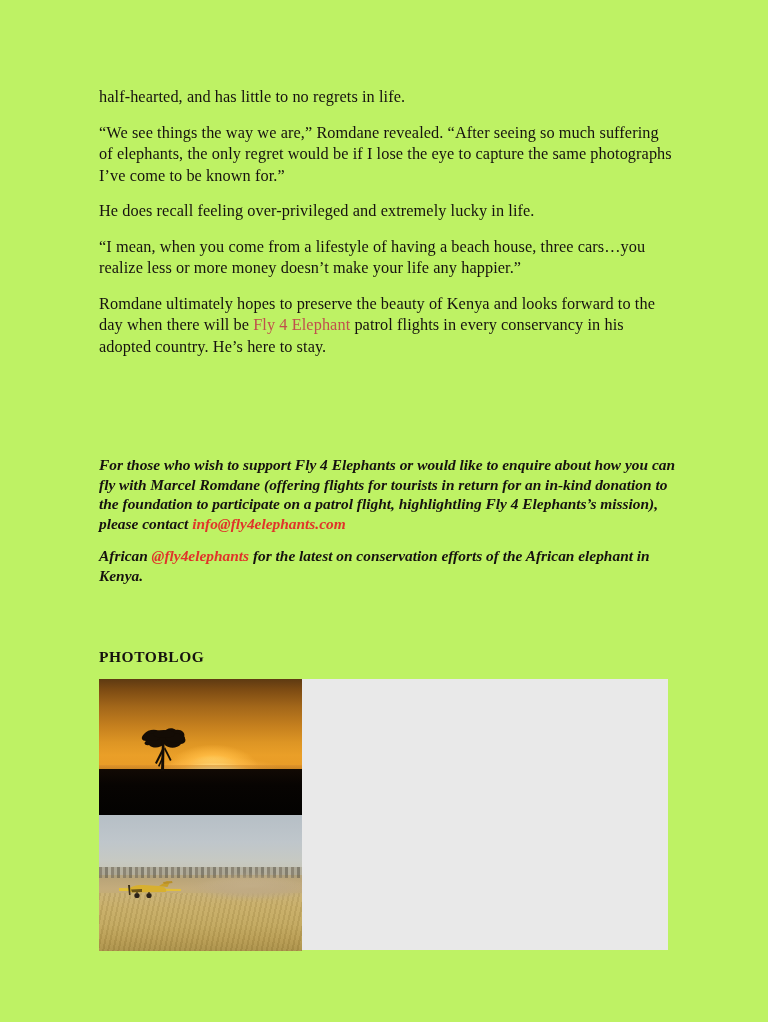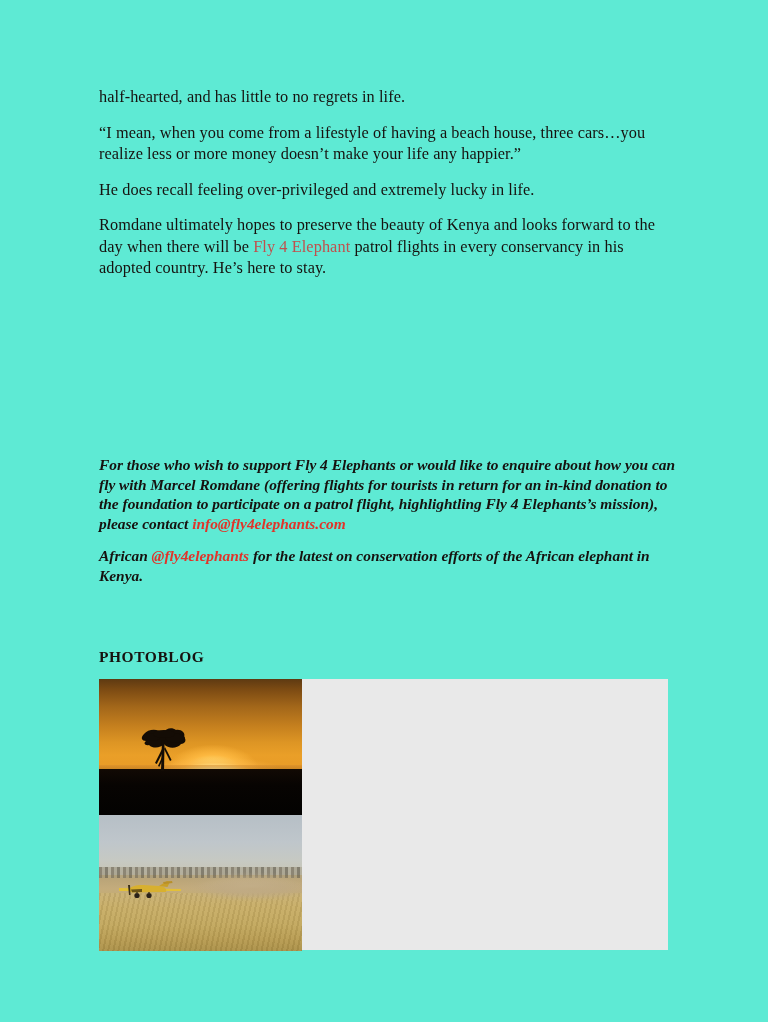--- a/index.html
+++ b/index.html
@@ -15,21 +15,21 @@
     font-family: "Liberation Serif", "DejaVu Serif", serif;
     color: #000000;
     -webkit-font-smoothing: antialiased;
   }
 
   .page {
     position: absolute;
     left: 0; top: 0;
     width: 768px;
     height: 1022px;
-    background: #5eead4;
+    background: #bef264;
   }
 
   .article {
     position: absolute;
     left: 99px;
     top: 86px;
     width: 574px;
   }
 
   p.body-par {
@@ -228,27 +228,30 @@
 <body>
 
 <div class="page">
 
   <div class="article">
 
     <p class="body-par">
       <span>half-hearted, and has little to no regrets in life.</span>
     </p>
 
+    <p class="body-par">
+      <span>“We see things the way we are,” Romdane revealed.  “After seeing so much suffering of elephants, the only regret would be if I lose the eye to capture the same photographs I’ve come to be known for.”</span>
+    </p>
+
+    <p class="body-par">
+      <span>He does recall feeling over-privileged and extremely lucky in life.</span>
+    </p>
 
     <p class="body-par">
       <span>“I mean, when you come from a lifestyle of having a beach house, three cars…you realize less or more money doesn’t make your life any happier.”</span>
-    </p>
-
-    <p class="body-par">
-      <span>He does recall feeling over-privileged and extremely lucky in life.</span>
     </p>
 
     <p class="body-par"><span>Romdane ultimately hopes to preserve the beauty of Kenya and looks forward to the day when there will be </span><span class="accent-red">Fly 4 Elephant</span><span> patrol flights in every conservancy in his adopted country.  He’s here to stay.</span></p>
 
 
   </div>
 
   <div class="contact-block">
 
     <p class="contact-par"><span>For those who wish to support Fly 4 Elephants or would like to enquire about how you can fly with Marcel Romdane (offering flights for tourists in return for an in-kind donation to the foundation to participate on a patrol flight, highlightling Fly 4 Elephants’s mission), please contact </span><span class="link-red">info@fly4elephants.com</span></p>

